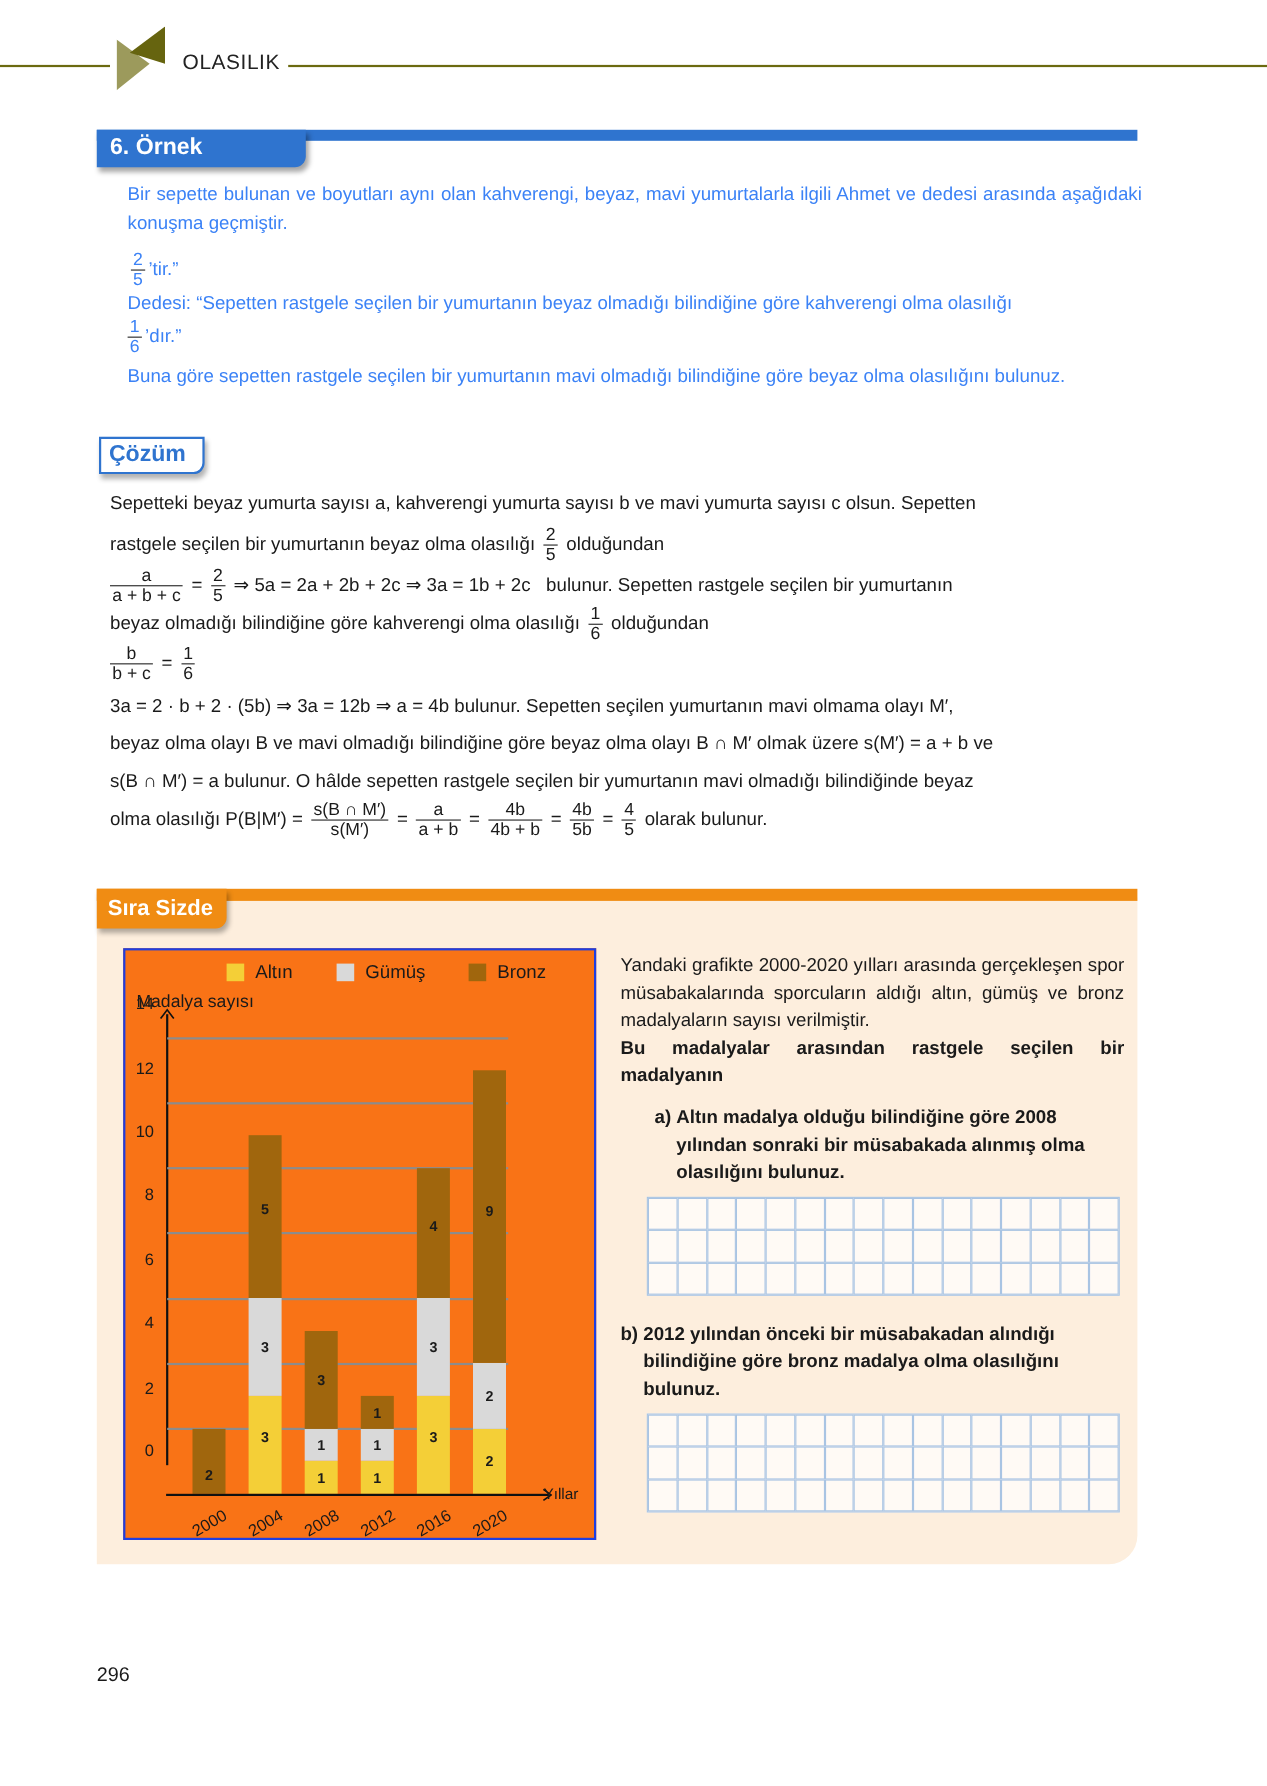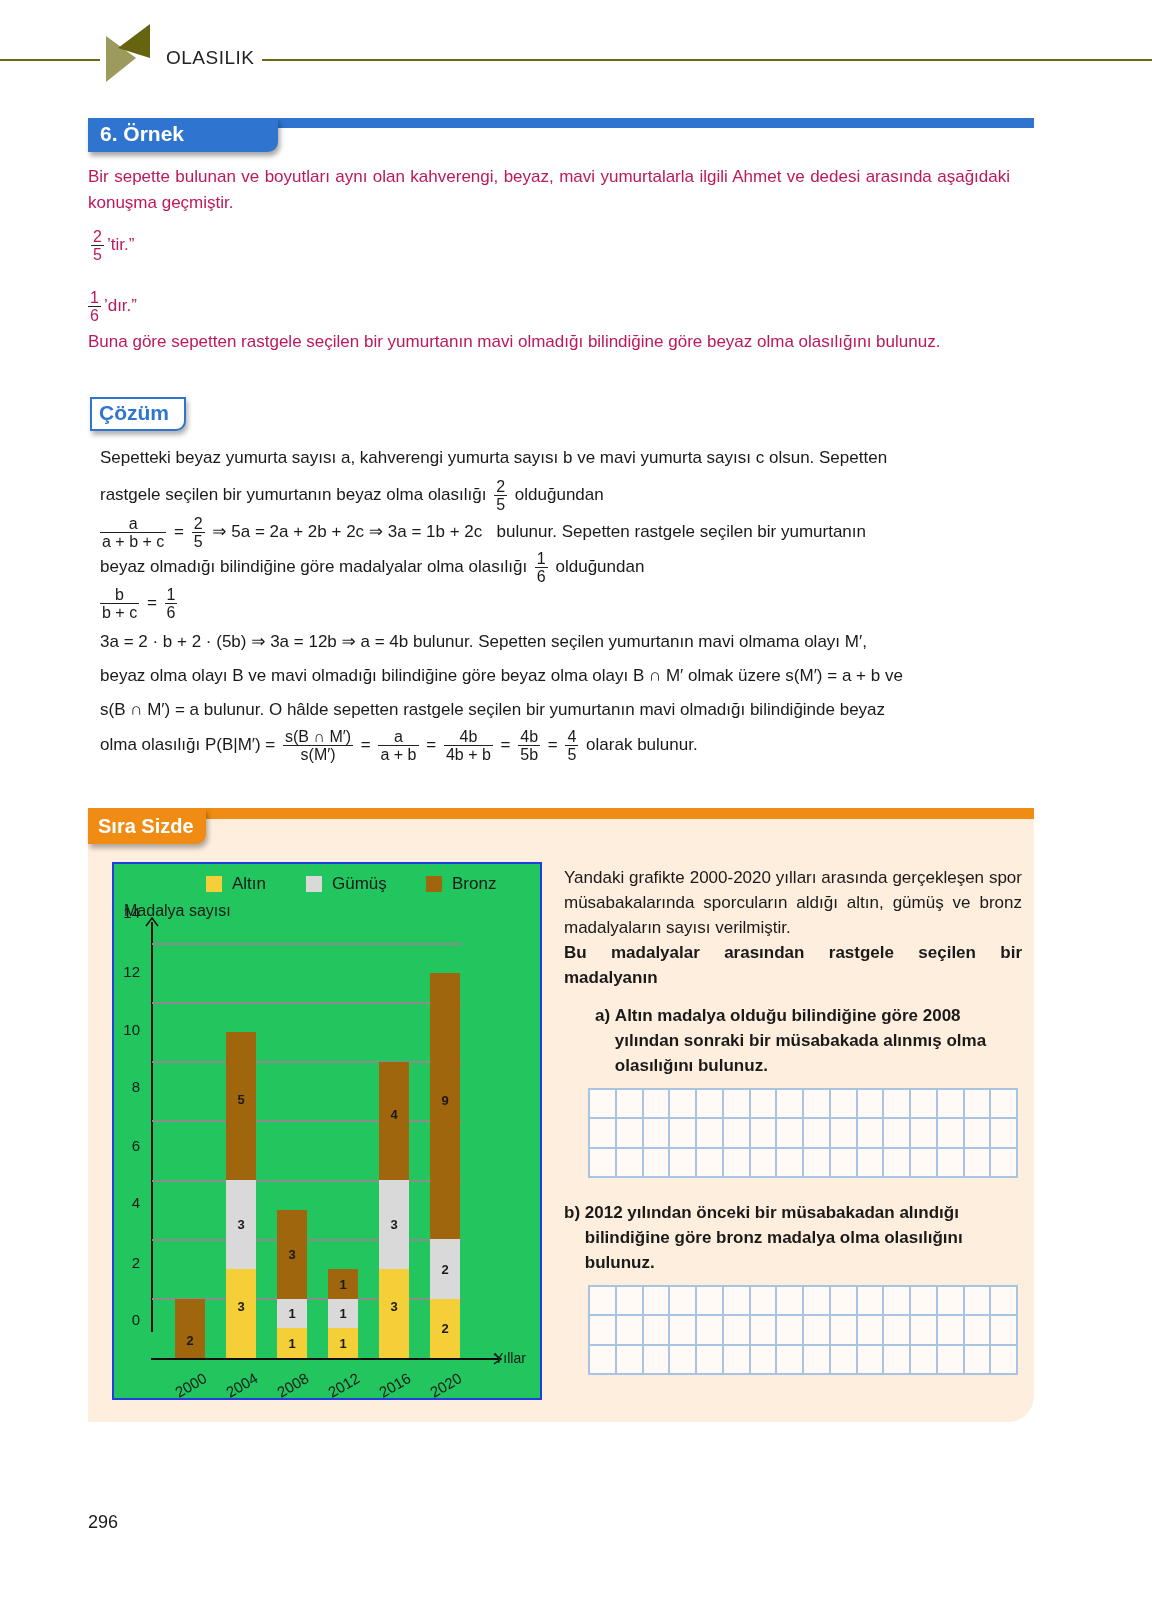--- a/index.html
+++ b/index.html
@@ -10,39 +10,39 @@
   .hdr-line-left { position: absolute; left: 0; top: 59px; width: 100px; height: 2px; background: #6b6a10; }
   .hdr-line-right { position: absolute; left: 262px; top: 59px; width: 890px; height: 2px; background: #6b6a10; }
   .hdr-logo { position: absolute; left: 106px; top: 24px; width: 52px; height: 60px; }
   .hdr-title { position: absolute; left: 166px; top: 47px; font-size: 19px; letter-spacing: 0.5px; color: #222; }
 
   
   .ex-bar { position: absolute; left: 88px; top: 118px; width: 946px; height: 10px; background: #2f74cf; }
   .ex-tab { position: absolute; left: 88px; top: 118px; width: 190px; height: 34px; background: #2f74cf; border-bottom-right-radius: 10px; box-shadow: 2px 4px 5px rgba(0,0,0,0.35); }
   .ex-tab-label { position: absolute; left: 100px; top: 122px; font-size: 21px; font-weight: bold; color: #fff; }
 
-  .para { position: absolute; left: 88px; width: 922px; font-size: 17px; line-height: 26px; color: #be185d; }
+  .para { position: absolute; left: 116px; width: 922px; font-size: 17px; line-height: 26px; color: #3b82f6; }
   .justify { text-align: justify; text-align-last: left; }
 
   .frac { display: inline-block; vertical-align: middle; text-align: center; font-size: 16px; line-height: 17px; margin: 0 3px; }
   .frac .num { display: block; border-bottom: 1px solid #222; padding: 0 2px; }
   .frac .den { display: block; padding: 0 2px; }
 
   .sol-tab { position: absolute; left: 90px; top: 397px; width: 96px; height: 34px; border: 2px solid #2f74cf; border-bottom-right-radius: 10px; background: #fff; box-shadow: 2px 4px 5px rgba(0,0,0,0.3); }
   .sol-label { position: absolute; left: 99px; top: 401px; font-size: 21px; font-weight: bold; color: #2f74cf; }
 
   .math-line { position: absolute; left: 100px; font-size: 17px; white-space: nowrap; line-height: 20px; }
 
   
   .ss-panel { position: absolute; left: 88px; top: 816px; width: 946px; height: 606px; background: #fdeedd; border-bottom-right-radius: 26px; }
   .ss-bar { position: absolute; left: 88px; top: 808px; width: 946px; height: 11px; background: #f08c13; }
   .ss-tab { position: absolute; left: 88px; top: 808px; width: 118px; height: 36px; background: #f08c13; border-bottom-right-radius: 10px; box-shadow: 2px 4px 5px rgba(0,0,0,0.3); }
   .ss-label { position: absolute; left: 98px; top: 815px; font-size: 20px; font-weight: bold; color: #fff; }
 
-  .chart-box { position: absolute; left: 112px; top: 862px; width: 430px; height: 538px; background: #22c55e; border: 2px solid #1e3ee0; }
+  .chart-box { position: absolute; left: 112px; top: 862px; width: 430px; height: 538px; background: #f97316; border: 2px solid #1e3ee0; }
   .legend { position: absolute; top: 10px; font-size: 17px; color: #1a1a1a; display: flex; align-items: center; }
   .legend .sw { width: 16px; height: 16px; display: inline-block; margin-right: 10px; }
   .ylabel { position: absolute; left: 10px; top: 38px; font-size: 16px; }
   .ytick { position: absolute; left: 0; width: 26px; text-align: right; font-size: 15px; }
   .grid { position: absolute; left: 38px; width: 310px; height: 2px; background: #8c8c8c; }
   .yaxis { position: absolute; left: 37px; top: 58px; width: 2px; height: 410px; background: #111; }
   .xaxis { position: absolute; left: 37px; top: 494px; width: 348px; height: 2px; background: #111; }
   .bar { position: absolute; width: 30px; }
   .seg { position: absolute; left: 0; width: 30px; display: flex; align-items: center; justify-content: center; font-size: 13px; font-weight: bold; color: #1a1a1a; }
   .xtick { position: absolute; top: 508px; font-size: 15px; transform: rotate(-30deg); transform-origin: left top; white-space: nowrap; }
@@ -71,21 +71,21 @@
 <div class="ex-tab"></div>
 <div class="ex-tab-label">6. Örnek</div>
 
 <div class="para justify" style="top:164px;">Bir sepette bulunan ve boyutları aynı olan kahverengi, beyaz, mavi yumurtalarla ilgili Ahmet ve dedesi arasında aşağıdaki konuşma geçmiştir.</div>
 
 <div class="para" style="top:228px;">
   <span class="frac"><span class="num">2</span><span class="den">5</span></span><span>’tir.”</span>
 </div>
 
 <div class="para" style="top:263px;">
-  <br>
+  <span>Dedesi: “Sepetten rastgele seçilen bir yumurtanın beyaz olmadığı bilindiğine göre kahverengi olma olasılığı</span><br>
   <span class="frac" style="margin-left:0;"><span class="num">1</span><span class="den">6</span></span><span>’dır.”</span>
 </div>
 
 <div class="para justify" style="top:329px;">Buna göre sepetten rastgele seçilen bir yumurtanın mavi olmadığı bilindiğine göre beyaz olma olasılığını bulunuz.</div>
 
 <div class="sol-tab"></div>
 <div class="sol-label">Çözüm</div>
 
 <div class="math-line" style="top:448px;">Sepetteki beyaz yumurta sayısı a, kahverengi yumurta sayısı b ve mavi yumurta sayısı c olsun. Sepetten</div>
 
@@ -97,21 +97,21 @@
 
 <div class="math-line" style="top:515px;">
   <span class="frac" style="margin-left:0;"><span class="num">a</span><span class="den">a + b + c</span></span>
   <span>=</span>
   <span class="frac"><span class="num">2</span><span class="den">5</span></span>
   <span>⇒ 5a = 2a + 2b + 2c ⇒ 3a = 1b + 2c</span>&nbsp;&nbsp;
   <span>bulunur. Sepetten rastgele seçilen bir yumurtanın</span>
 </div>
 
 <div class="math-line" style="top:550px;">
-  <span>beyaz olmadığı bilindiğine göre madalyalar olma olasılığı</span>
+  <span>beyaz olmadığı bilindiğine göre kahverengi olma olasılığı</span>
   <span class="frac"><span class="num">1</span><span class="den">6</span></span>
   <span>olduğundan</span>
 </div>
 
 <div class="math-line" style="top:586px;">
   <span class="frac" style="margin-left:0;"><span class="num">b</span><span class="den">b + c</span></span>
   <span>=</span>
   <span class="frac"><span class="num">1</span><span class="den">6</span></span>
 </div>
 

